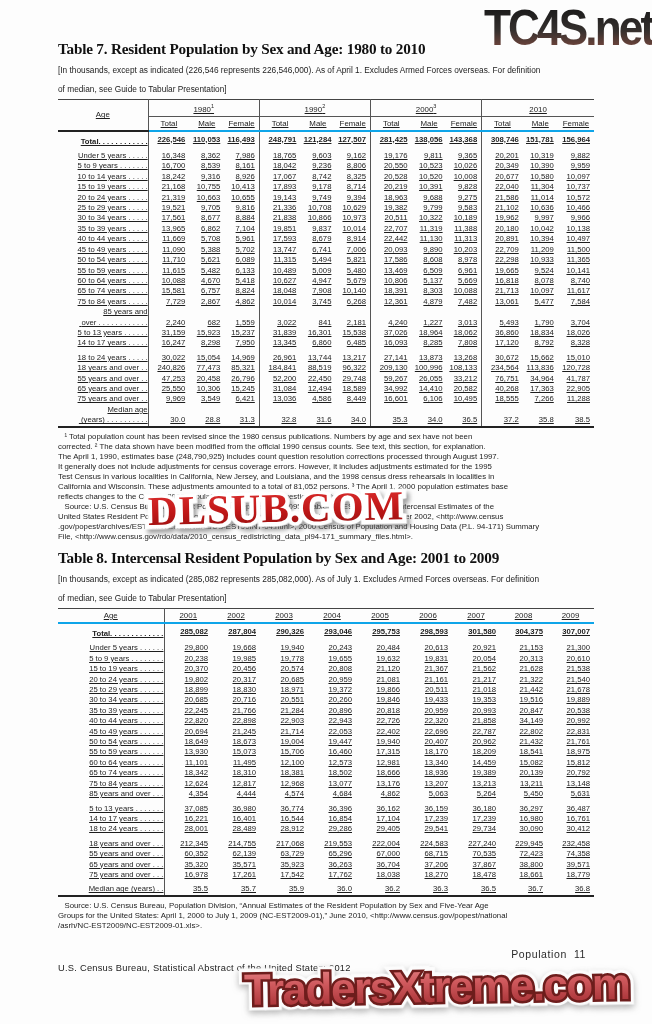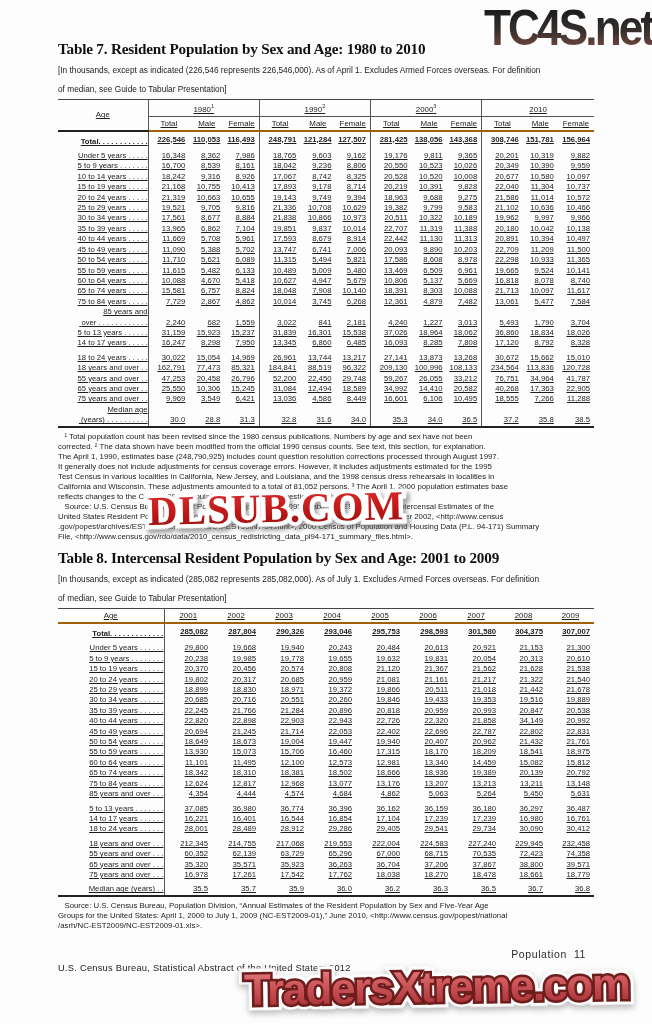--- a/index.html
+++ b/index.html
@@ -11,21 +11,21 @@
              font-size:15.2px;letter-spacing:-0.2px;color:#111;white-space:nowrap;}
   .tbl-sub{font-size:8.3px;line-height:19px;white-space:pre-wrap;color:#222;margin-top:3px;}
   
   table.dt{border-collapse:collapse;width:536px;table-layout:fixed;
            border-top:1px solid #444;border-bottom:2px solid #222;text-decoration:underline;}
   table.dt th{font-weight:normal;font-size:7.9px;line-height:11px;padding:1px 0;color:#1d1d1d;}
   table.dt td{font-size:7.7px;line-height:10.4px;padding:0 4px 0 0;vertical-align:bottom;
               text-align:right;white-space:pre-wrap;}
   table.dt td.lbl{text-align:right;padding:0 0 0 3px;}
   .bl{border-left:1px solid #555;}
-  tr.subhead th{border-bottom:2px solid #a16207;}
+  tr.subhead th{border-bottom:2px solid #0ea5e9;}
   th.yr{border-bottom:1px solid #555;}
   th sup{font-size:5.5px;vertical-align:super;}
   tr.gap td{padding-top:4px;}
   tr.bold td{font-weight:bold;}
   tr.totrow td{padding-top:3px;padding-bottom:2px;}
   
   .fnote{font-size:7.8px;line-height:10px;white-space:pre-wrap;color:#222;margin-top:4px;}
   
   .pagenum{position:absolute;top:948px;right:66px;font-size:10.5px;letter-spacing:0.6px;
            color:#2b2b2b;white-space:pre;margin-left:28px;}
@@ -401,21 +401,21 @@
             <td>13,217</td>
             <td class="bl">27,141</td>
             <td>13,873</td>
             <td>13,268</td>
             <td class="bl">30,672</td>
             <td>15,662</td>
             <td>15,010</td>
           </tr>
           <tr>
             <td class="lbl">18 years and over . .</td>
-            <td class="bl">162,791</td>
+            <td class="bl">240,826</td>
             <td>77,473</td>
             <td>85,321</td>
             <td class="bl">184,841</td>
             <td>88,519</td>
             <td>96,322</td>
             <td class="bl">209,130</td>
             <td>100,996</td>
             <td>108,133</td>
             <td class="bl">234,564</td>
             <td>113,836</td>

